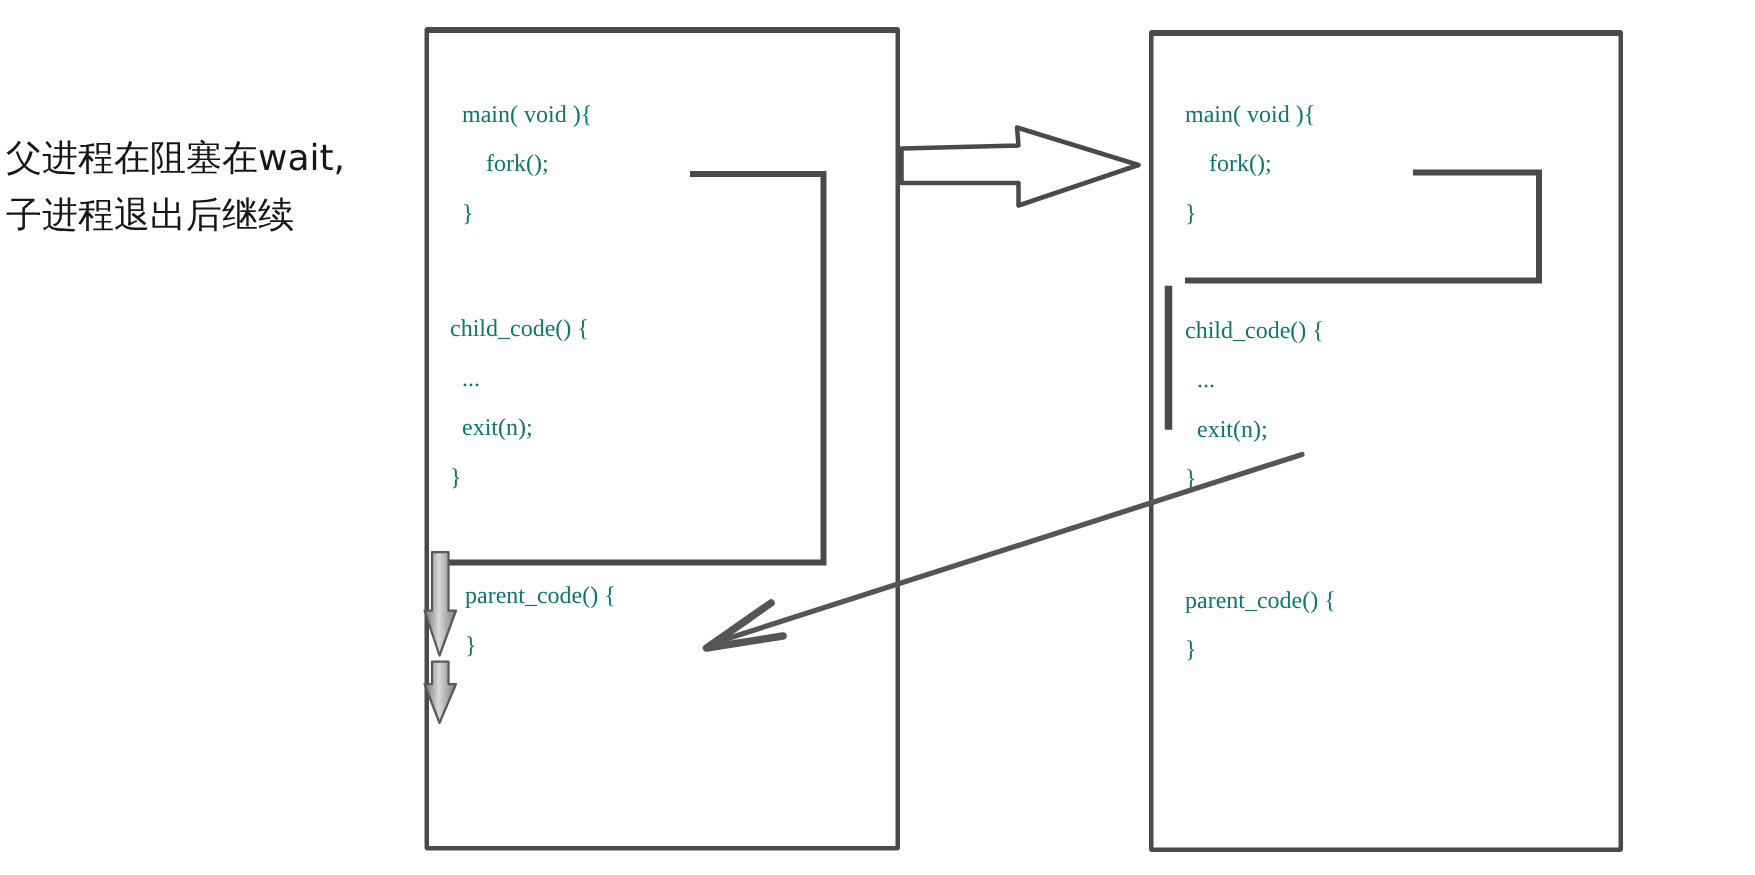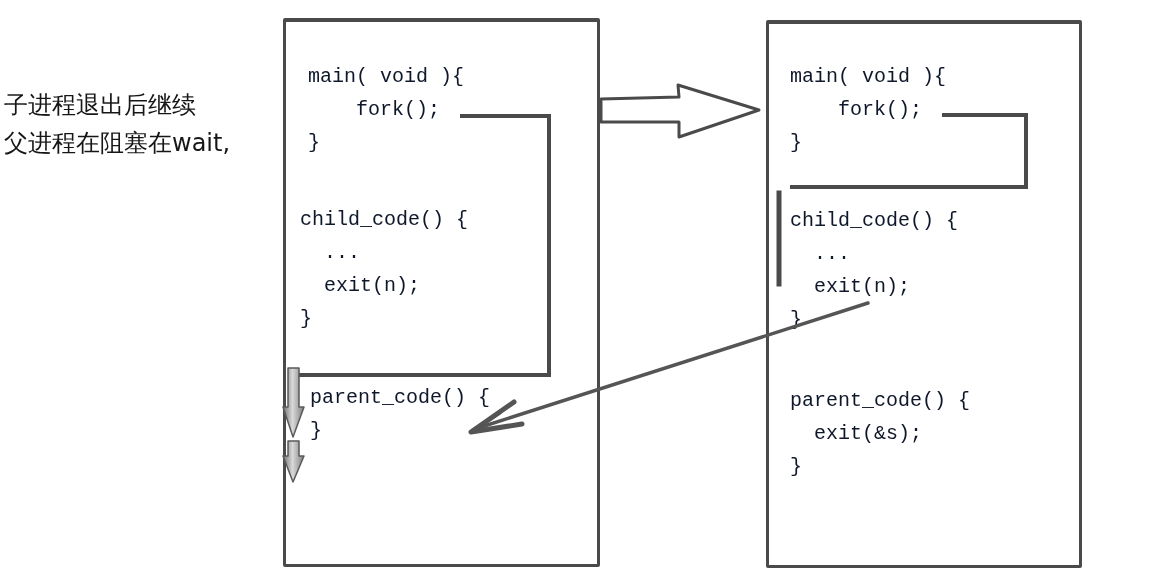--- a/index.html
+++ b/index.html
@@ -16,38 +16,38 @@
     white-space:pre;
   }
   .pbox {
     position:absolute; background:#ffffff;
     border:3px solid #4a4a4a; border-radius:2px;
   }
   .left-box  { left:283px; top:18px;  width:317px; height:549px; border-top-width:4px; }
   .right-box { left:766px; top:20px;  width:316px; height:548px; border-top-width:4px; }
   .code {
     position:absolute;
-    font-family:Liberation Mono, monospace;
-    font-size:20px; color:#0f172a;
+    font-family:Liberation Serif, serif;
+    font-size:16px; color:#0f766e;
   }
   .code-line { height:33px; line-height:33px; white-space:pre; }
   svg.overlay { position:absolute; left:0; top:0; pointer-events:none; }
   .conn { fill:none; stroke:#4a4a4a; stroke-width:4; stroke-linecap:square; }
   .thin-arrow { fill:none; stroke:#555555; stroke-linecap:round; }
   .flow-arrow { fill:#ffffff; stroke:#4a4a4a; stroke-width:3; stroke-linejoin:round; }
   .down-arrow { stroke:#5a5a5a; stroke-width:1.5; stroke-linejoin:round; }
 </style>
 </head>
 <body>
 
 <div class="canvas">
 
   <div class="annotation">
+    <div class="ann-line">父进程在阻塞在wait,</div>
     <div class="ann-line">子进程退出后继续</div>
-    <div class="ann-line">父进程在阻塞在wait,</div>
   </div>
 
   <div class="pbox left-box"></div>
   <div class="pbox right-box"></div>
 
   <div class="code" style="left:308px; top:60px;">
     <div class="code-line">main( void ){</div>
     <div class="code-line">    fork();</div>
     <div class="code-line">}</div>
   </div>
@@ -68,21 +68,20 @@
     <div class="code-line">}</div>
   </div>
   <div class="code" style="left:790px; top:204px;">
     <div class="code-line">child_code() {</div>
     <div class="code-line">  ...</div>
     <div class="code-line">  exit(n);</div>
     <div class="code-line">}</div>
   </div>
   <div class="code" style="left:790px; top:384px;">
     <div class="code-line">parent_code() {</div>
-    <div class="code-line">  exit(&amp;s);</div>
     <div class="code-line">}</div>
   </div>
 
   <svg class="overlay" width="1170" height="583" viewBox="0 0 1170 583">
     <defs>
       <linearGradient id="arrowGrad" x1="0" y1="0" x2="1" y2="0">
         <stop offset="0" stop-color="#6f6f6f"></stop>
         <stop offset="0.45" stop-color="#d9d9d9"></stop>
         <stop offset="1" stop-color="#7d7d7d"></stop>
       </linearGradient>

